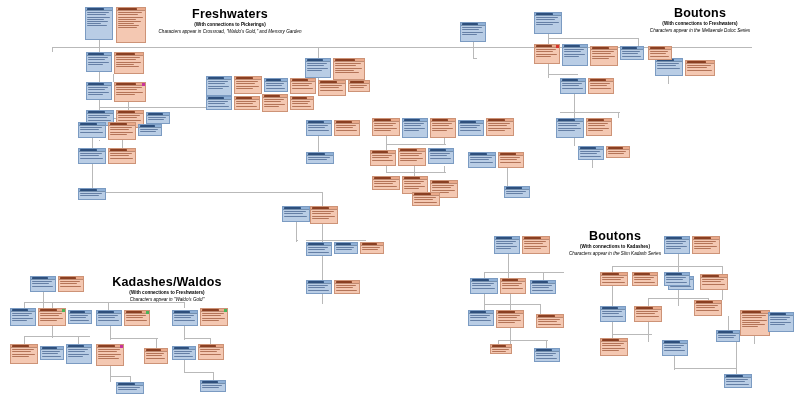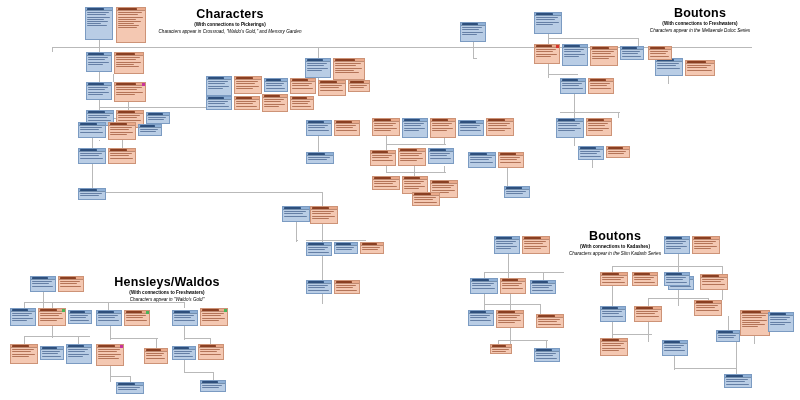--- a/index.html
+++ b/index.html
@@ -1328,33 +1328,33 @@
           <span class="ntitle" style="width: 16px;"></span>
         </div>
         <div class="nbody">
           <div class="ln" style="width: 20px;"></div>
           <div class="ln" style="width: 17px;"></div>
         </div>
       </div>
     </div>
   <div id="heading-layer">
       <div class="heading" style="left: 135px; top: 8px; width: 190px;">
-        <div class="h-title">Characters</div>
+        <div class="h-title">Freshwaters</div>
         <div class="h-sub">(With connections to Pickerings)</div>
         <div class="h-note">Characters appear in Crossroad, "Waldo's Gold," and Memory Garden</div>
       </div>
       <div class="heading" style="left: 605px; top: 7px; width: 190px;">
         <div class="h-title">Boutons</div>
         <div class="h-sub">(With connections to Freshwaters)</div>
         <div class="h-note">Characters appear in the Mellaende Duloc Series</div>
       </div>
       <div class="heading" style="left: 520px; top: 230px; width: 190px;">
         <div class="h-title">Boutons</div>
         <div class="h-sub">(With connections to Kadashes)</div>
         <div class="h-note">Characters appear in the Slim Kadash Series</div>
       </div>
       <div class="heading" style="left: 82px; top: 276px; width: 170px;">
-        <div class="h-title">Hensleys/Waldos</div>
+        <div class="h-title">Kadashes/Waldos</div>
         <div class="h-sub">(With connections to Freshwaters)</div>
         <div class="h-note">Characters appear in "Waldo's Gold"</div>
       </div>
     </div>
 </div>
 
 </body></html>

